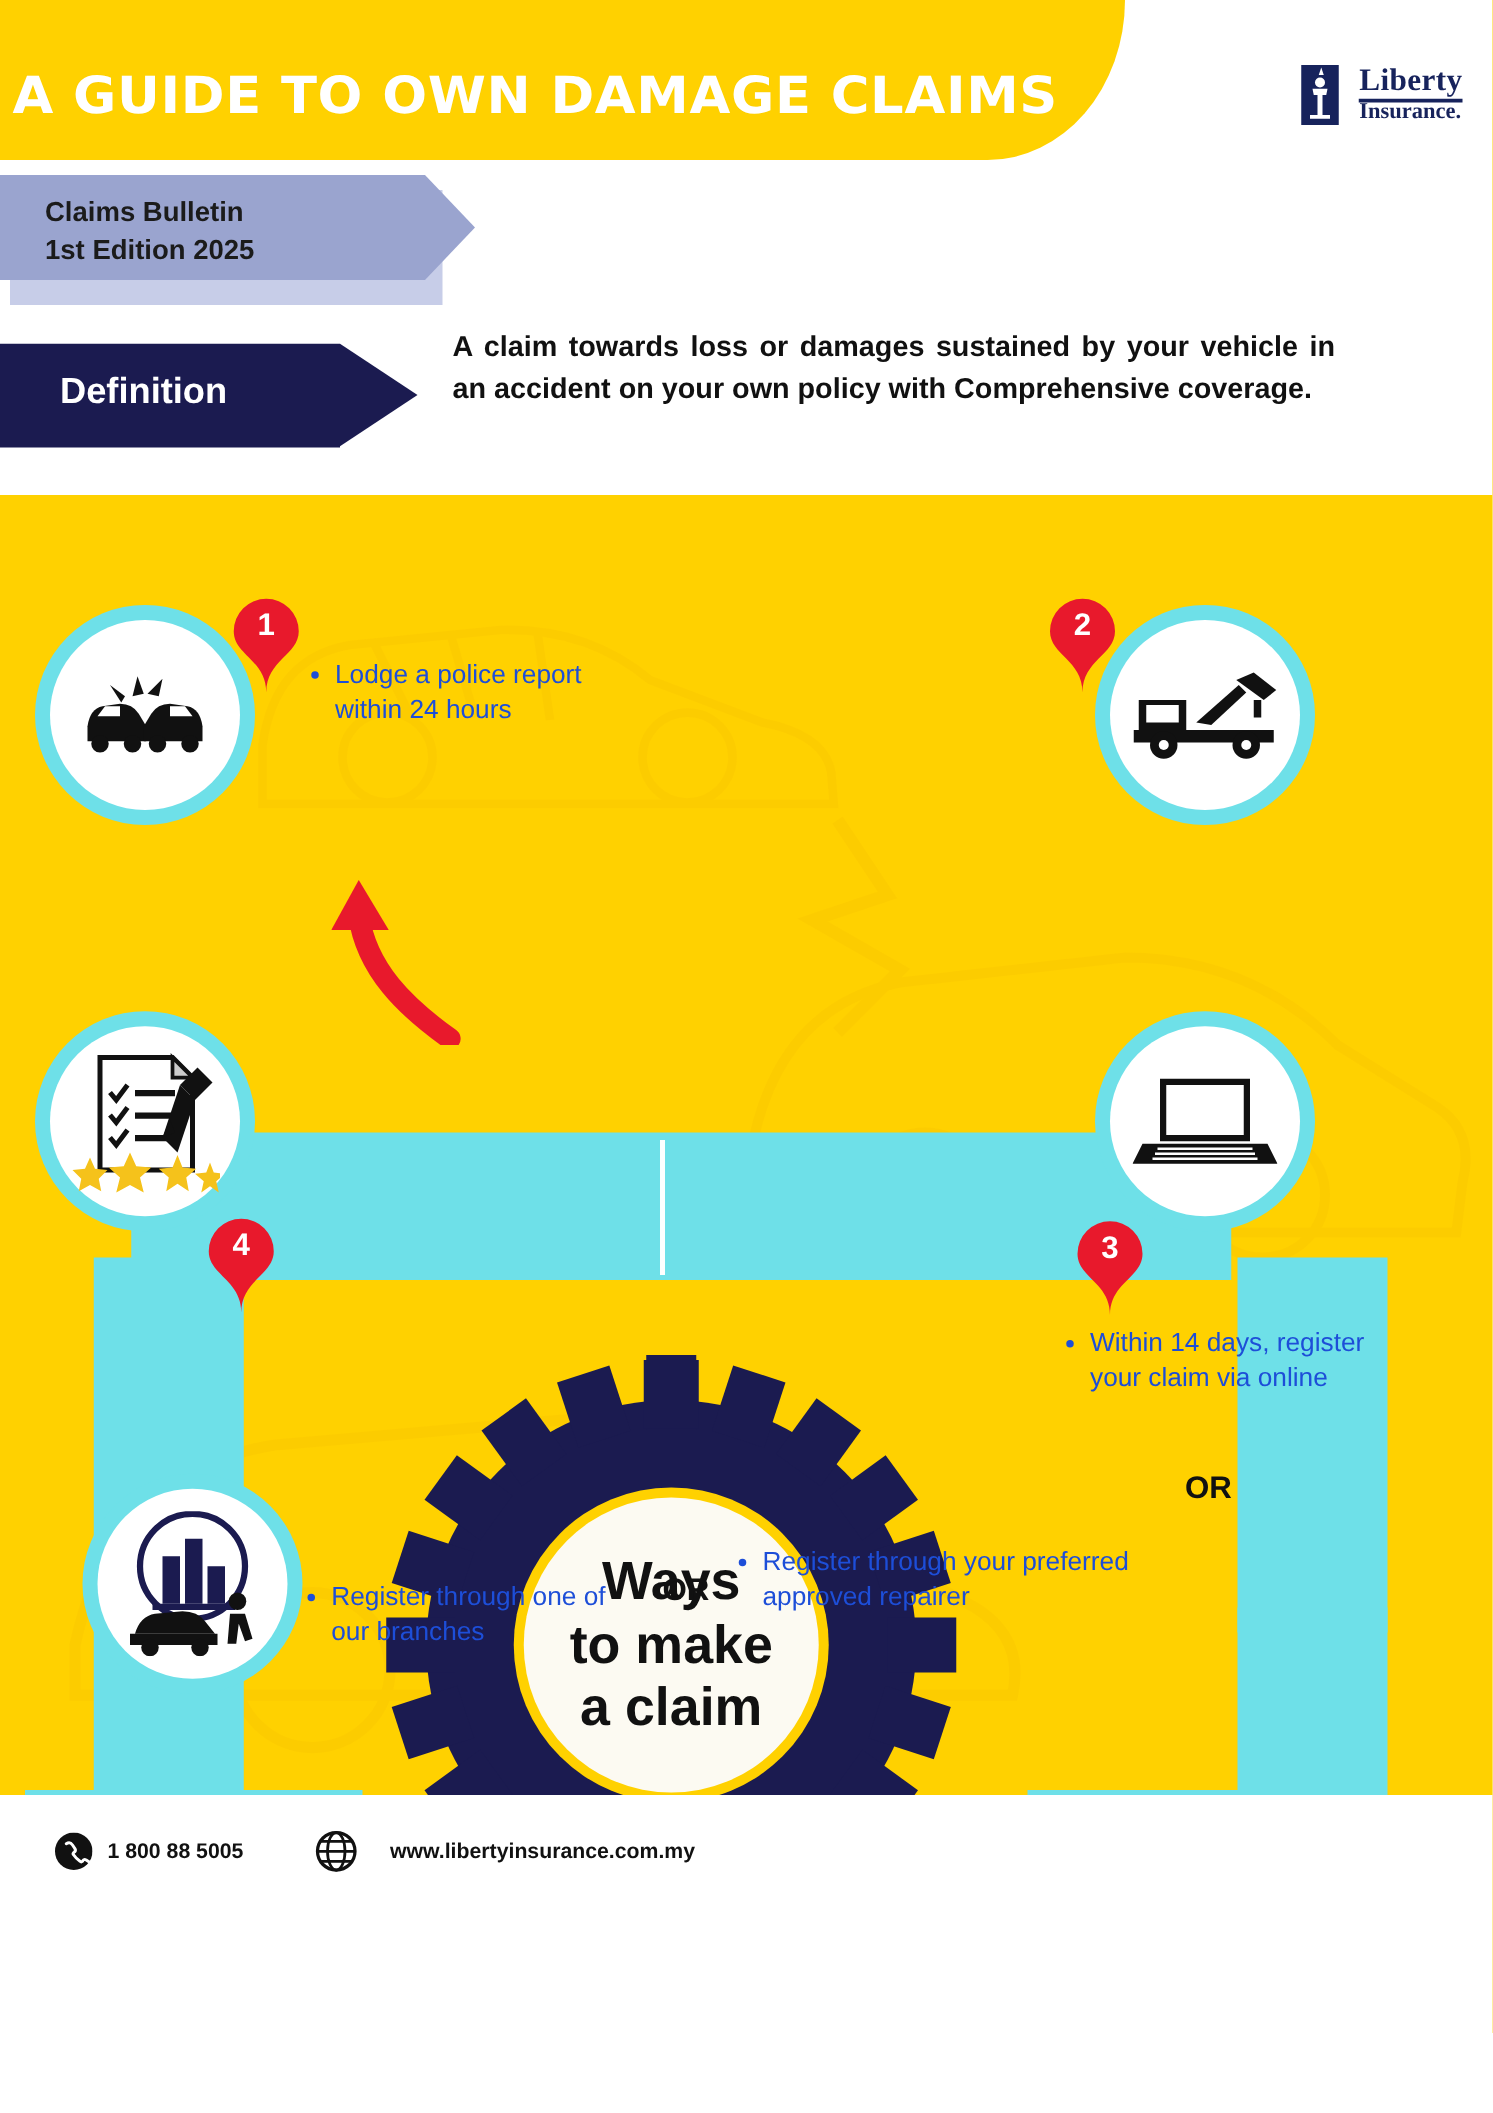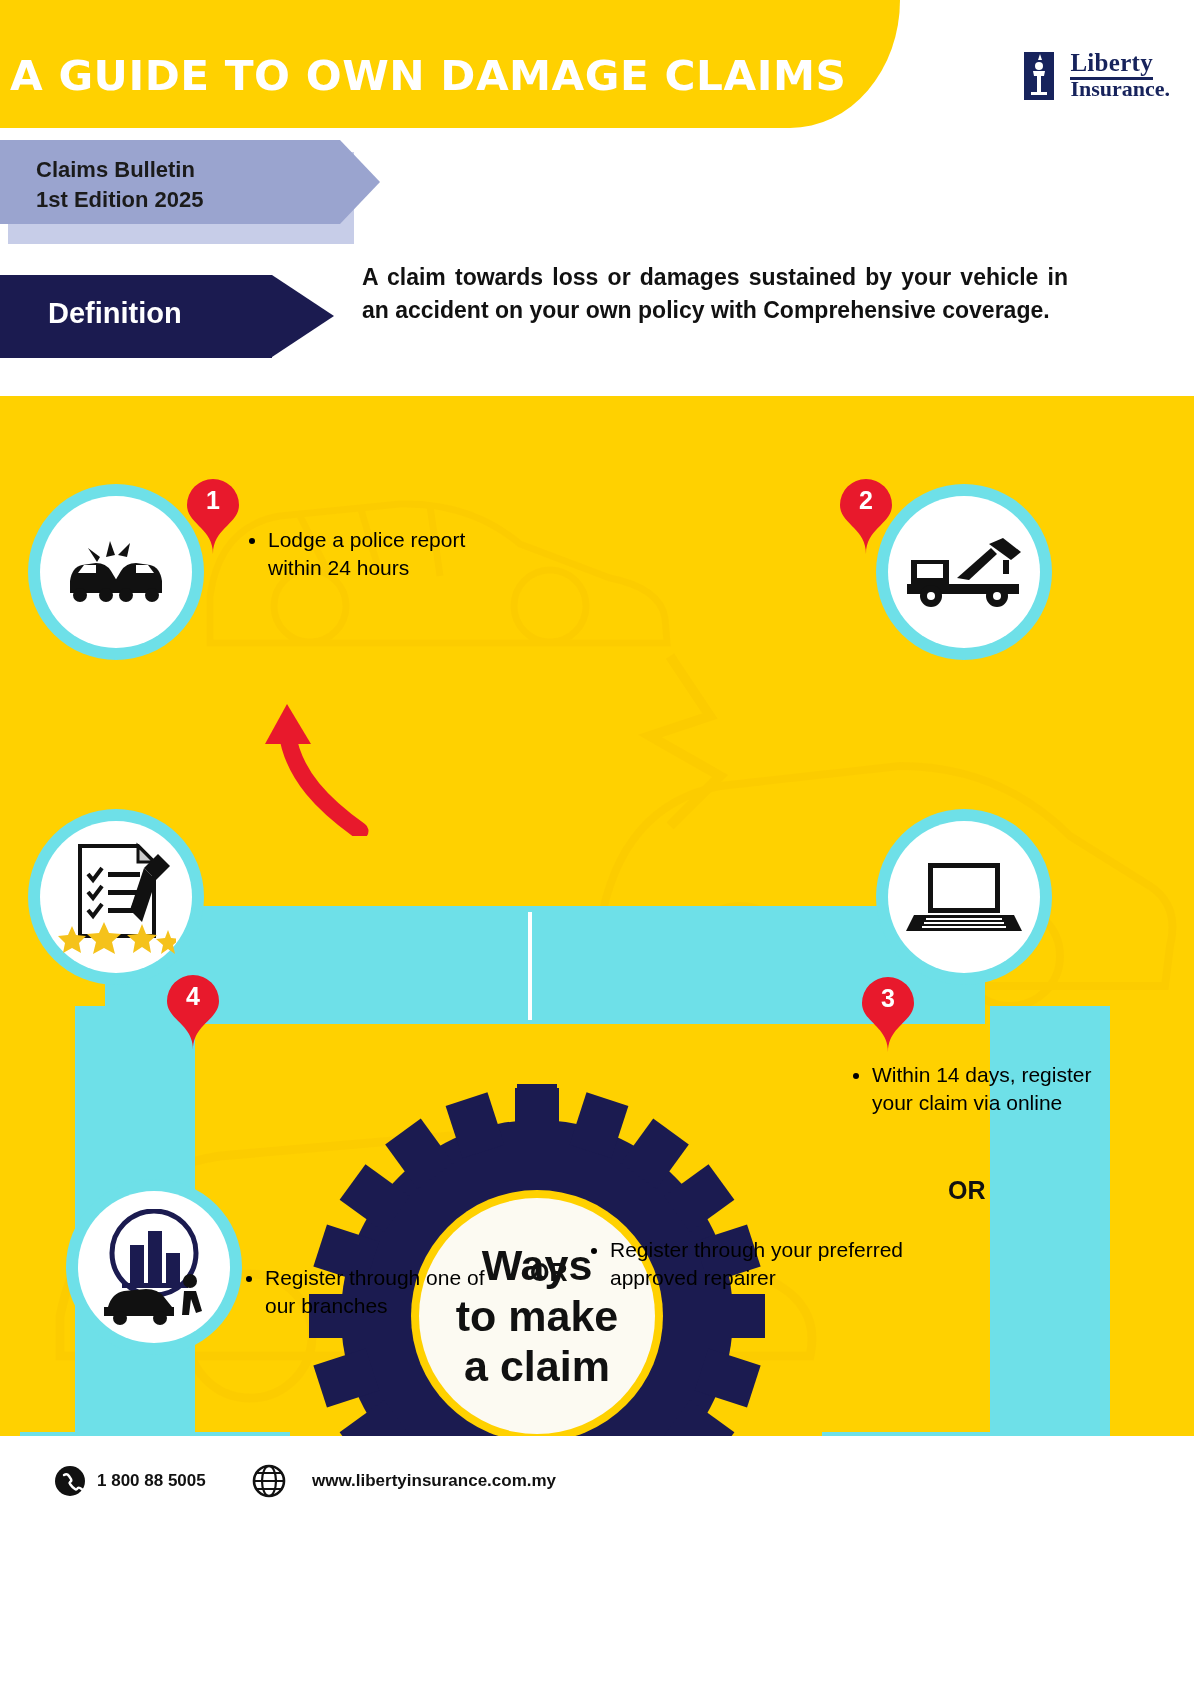--- a/index.html
+++ b/index.html
@@ -33,21 +33,21 @@
     position:absolute; right:24px; top:46px;
     display:flex; align-items:center; gap:8px;
   }
   .logo-torch { width:46px; height:58px; }
   .logo-text {
     color:#17235c; font-family:Liberation Serif, serif;
     font-weight:bold; line-height:1.05;
   }
   .logo-text .l1 { font-size:25px; letter-spacing:0.3px; }
   .logo-text .l1 .underline { border-bottom:3px solid #17235c; padding-bottom:1px;}
-  .logo-text .l2 { font-size:22px; }
+  .logo-text .l2 { font-size:18px; }
 
   
   .bulletin-shadow {
     position:absolute; left:8px; top:152px; width:346px; height:92px;
     background:#c7cde8;
   }
   .bulletin {
     position:absolute; left:0px; top:140px; width:340px; height:84px;
     background:#9aa4cf;
   }
@@ -121,21 +121,21 @@
   .pin {
     position:absolute; width:56px; height:76px;
   }
   .pin .num {
     position:absolute; left:0; top:8px; width:56px; text-align:center;
     color:#ffffff; font-size:25px; font-weight:bold;
   }
 
   
   .bullet-block {
-    position:absolute; color:#000000; font-size:21px; line-height:1.35;
+    position:absolute; color:#1d4ed8; font-size:21px; line-height:1.35;
   }
   .bullet-block ul { margin:0; padding-left:20px; }
   .bullet-block li { margin:0; }
 
   .or-label {
     position:absolute; font-size:25px; font-weight:bold; color:#111;
   }
 
   
   .gear-wrap { position:absolute; left:297px; top:680px; width:480px; height:480px; }
@@ -454,21 +454,21 @@
   </div>
   <div class="or-label" style="left:530px; top:862px;">OR</div>
   <div class="bullet-block" style="left:590px; top:840px; width:370px;">
     <ul>
         <li>Register through your preferred approved repairer</li>
       </ul>
   </div>
 </div>
 
 <div class="footer">
-  <div class="footer-item" style="left:55px; top:30px;">
+  <div class="footer-item" style="left:44px; top:30px;">
     <svg width="30" height="30" viewBox="0 0 30 30">
       <circle cx="15" cy="15" r="15" fill="#111"></circle>
       <path d="M9 9 q3 -2 5 1 l2 3 q1 2 -1 3 q-1 1 0 2 q2 3 5 5 q1 1 2 0 q1 -2 3 -1 l3 2" fill="none" stroke="#ffffff" stroke-width="2.4" stroke-linecap="round"></path>
     </svg>
     <span class="footer-text">1 800 88 5005</span>
   </div>
   <div class="footer-item" style="left:252px; top:28px;">
     <svg width="34" height="34" viewBox="0 0 34 34">
       <circle cx="17" cy="17" r="15" fill="none" stroke="#111" stroke-width="2.6"></circle>
       <ellipse cx="17" cy="17" rx="7" ry="15" fill="none" stroke="#111" stroke-width="2.2"></ellipse>

